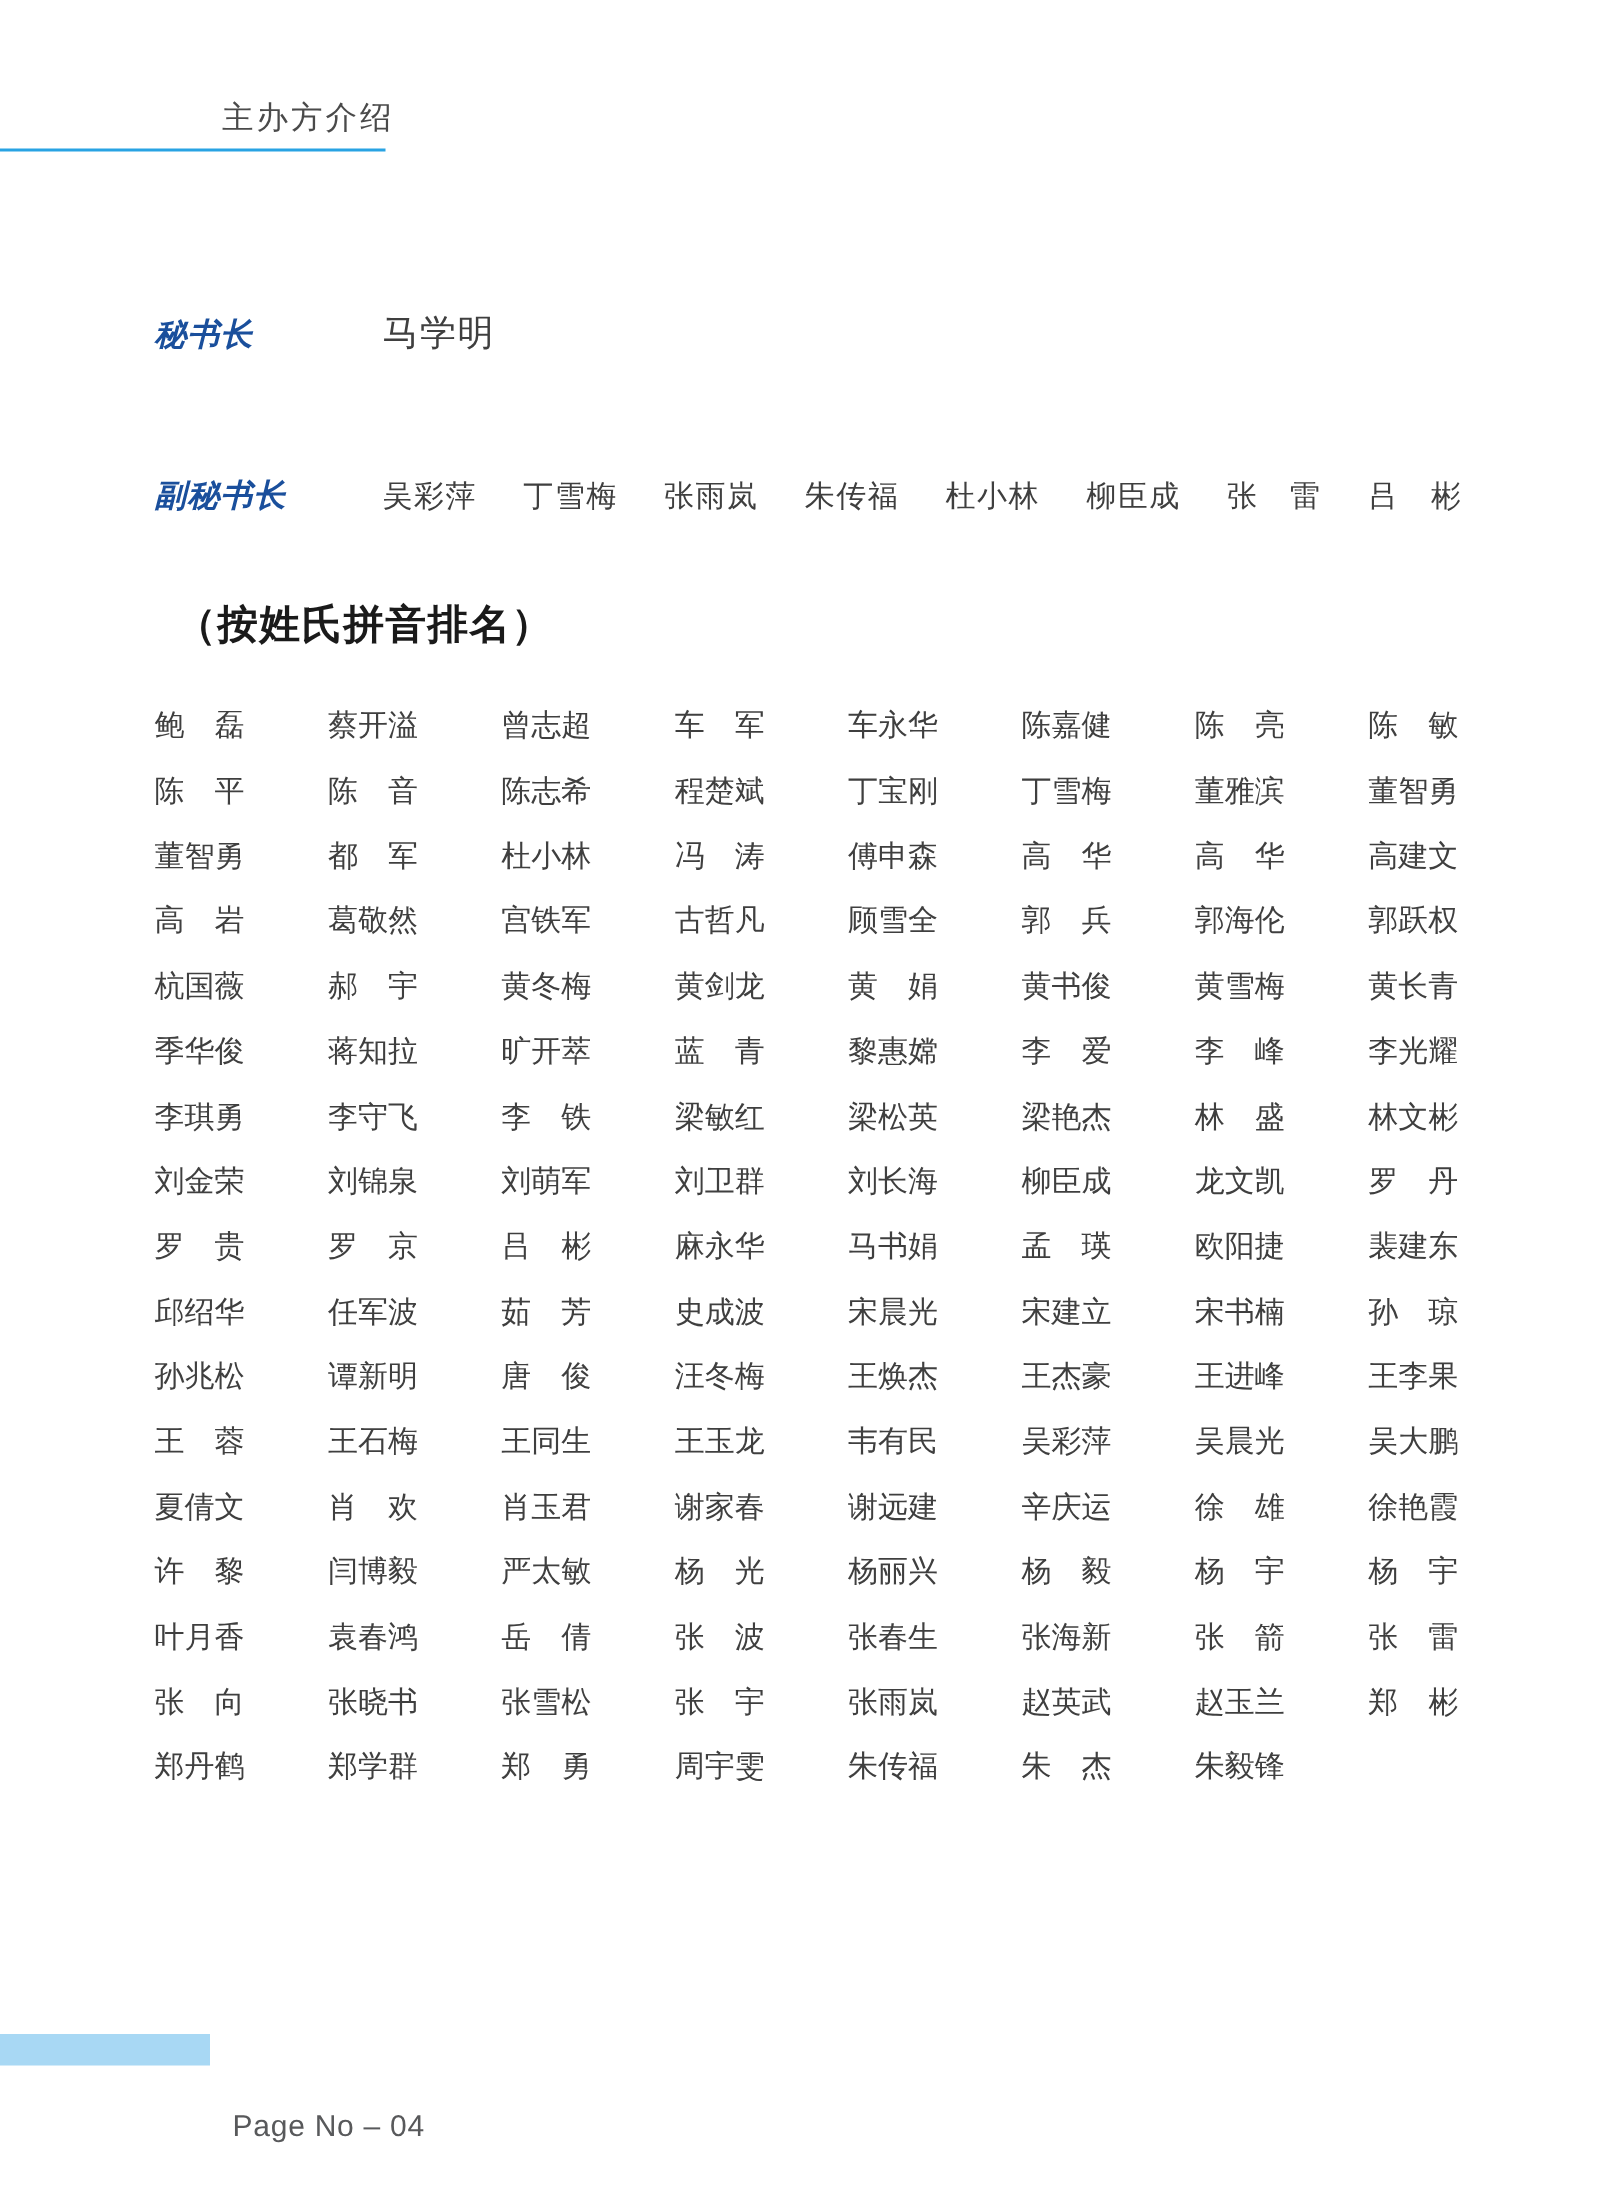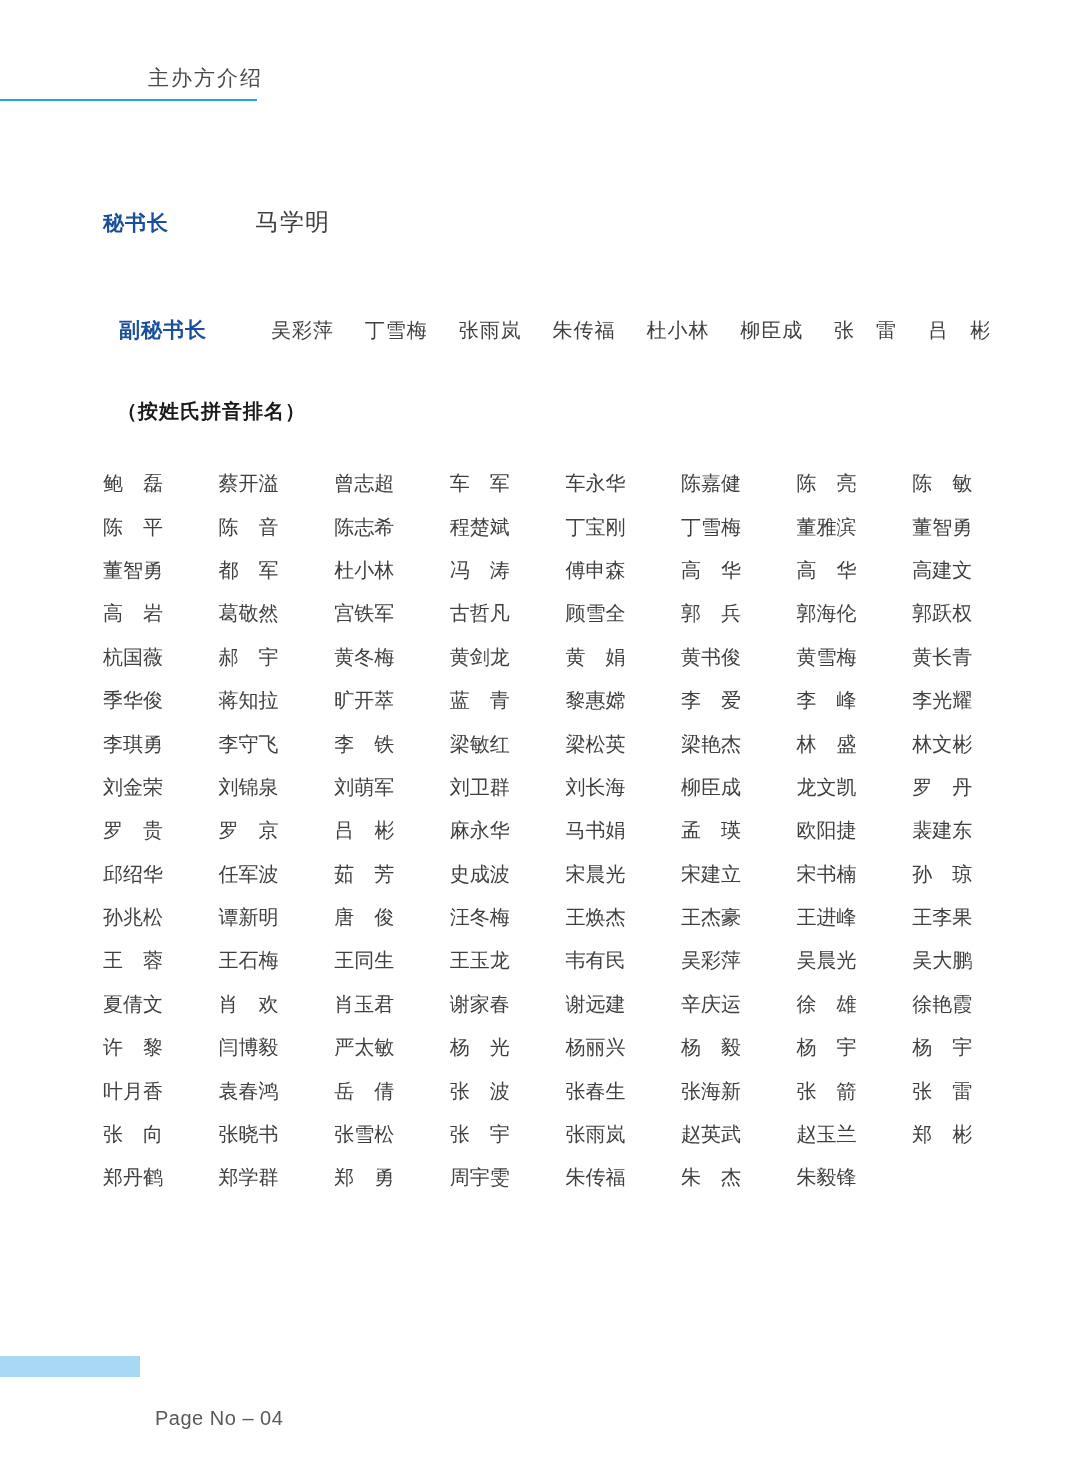--- a/index.html
+++ b/index.html
@@ -47,35 +47,36 @@
     width: 872px;
     display: flex;
     align-items: baseline;
   }
   .officer-row .officer-label {
     flex: 0 0 152px;
     font-size: 21px;
     font-weight: bold;
     color: var(--accent-blue);
     letter-spacing: 1px;
+    font-style: italic;
   }
   .officer-row .officer-name {
     font-size: 24px;
     color: var(--text-dark);
     letter-spacing: 1px;
   }
   .officer-row .officer-name.fixed-col { flex: 0 0 100px; }
   .officer-row .officer-title-text {
     font-size: 20px;
     color: var(--text-dark);
     letter-spacing: 1px;
   }
   .row-secretary { top: 206px; }
   .row-executive { top: 259px; }
-  .row-deputy    { top: 316px; margin-left: 16px; }
+  .row-deputy    { top: 316px; }
 
   .deputy-name-list {
     flex: 1 1 auto;
     display: flex;
     justify-content: space-between;
     font-size: 20px;
     color: var(--text-dark);
     letter-spacing: 1px;
   }
 
@@ -88,21 +89,21 @@
     align-items: baseline;
   }
   .members-heading .members-title {
     font-size: 22px;
     font-weight: bold;
     color: var(--accent-blue);
     letter-spacing: 1px;
   }
   .members-heading .members-subtitle {
     margin-left: 14px;
-    font-size: 20px;
+    font-size: 27px;
     font-weight: bold;
     color: #1a1a1a;
     font-family: "Liberation Serif", serif;
     letter-spacing: 1px;
   }
 
   .members-grid {
     position: absolute;
     left: 103px;
     top: 462px;

